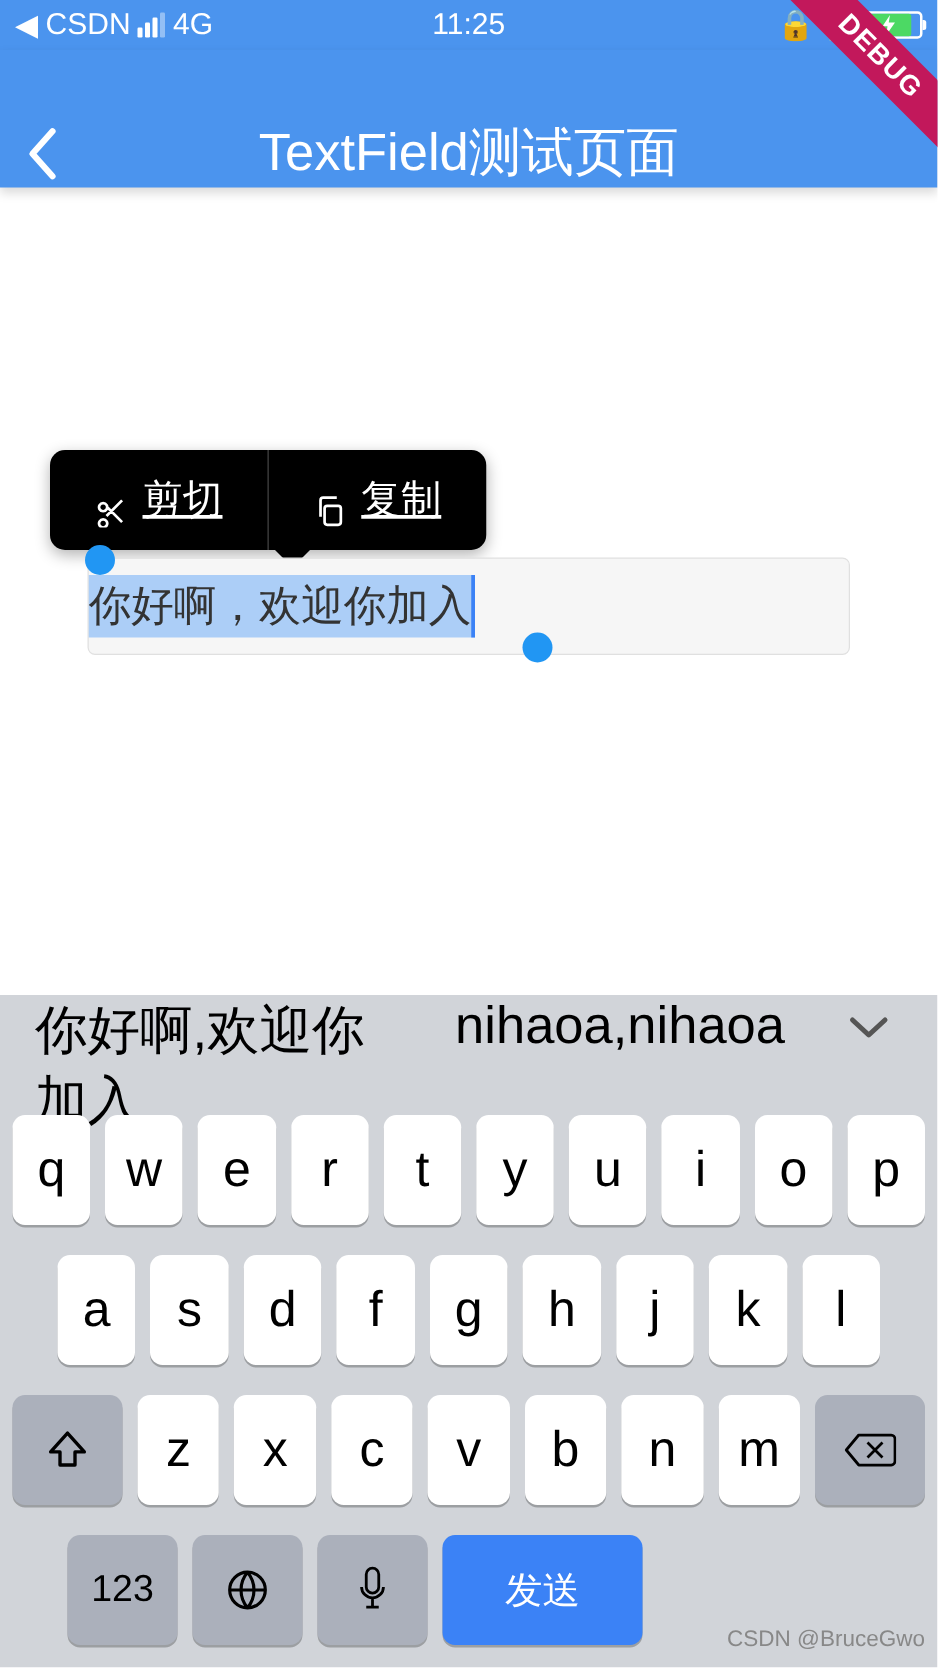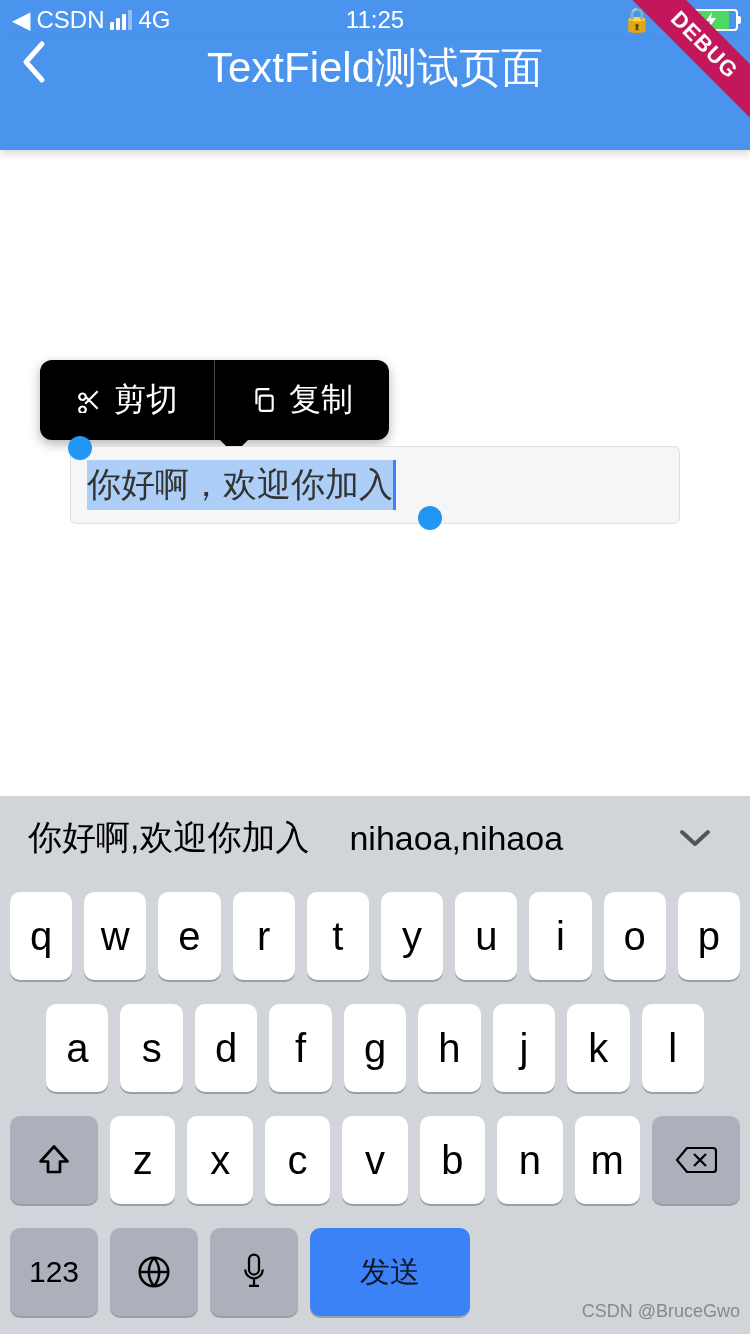--- a/index.html
+++ b/index.html
@@ -9,49 +9,49 @@
     .status-left { display: flex; align-items: center; gap: 6px; }
     .status-center { position: absolute; left: 50%; transform: translateX(-50%); font-weight: 400; }
     .status-right { display: flex; align-items: center; gap: 4px; }
     .signal-bars { display: inline-flex; align-items: flex-end; gap: 2px; }
     .signal-bars span { width: 4px; background: #fff; border-radius: 1px; }
     .signal-bars span:nth-child(1){height:8px}.signal-bars span:nth-child(2){height:12px}.signal-bars span:nth-child(3){height:16px}.signal-bars span:nth-child(4){height:20px;background:rgba(255,255,255,0.4)}
     .battery { width: 48px; height: 22px; border: 2px solid #fff; border-radius: 4px; position: relative; display:flex; align-items:center; }
     .battery::after { content:''; position:absolute; right:-5px; top:5px; width:3px; height:8px; background:#fff; border-radius:0 2px 2px 0; }
     .battery-fill { width: 85%; height: 100%; background: #4cd964; border-radius:2px; display:flex; align-items:center; justify-content:center; }
     
-    .app-bar { height: 110px; background: #4b94ee; display: flex; align-items: flex-start; padding: 0 20px; box-shadow: 0 4px 8px rgba(0,0,0,0.15); position:relative; }
+    .app-bar { height: 110px; background: #4b94ee; display: flex; align-items: flex-end; padding: 0 20px; box-shadow: 0 4px 8px rgba(0,0,0,0.15); position:relative; }
     .back-btn { color: #fff; }
     .app-title { position:absolute; left:50%; transform:translateX(-50%); color: #fff; font-size: 42px; font-weight: 500; }
     
     .debug-ribbon { position: absolute; top: 26px; right: -56px; background: #c2185b; color: #fff; font-size: 22px; font-weight: 700; padding: 6px 60px; transform: rotate(45deg); letter-spacing: 1px; z-index: 100; }
     
     .context-menu { position: absolute; top: 360px; left: 40px; background: #000; border-radius: 12px; display: flex; height: 80px; align-items: center; box-shadow: 0 4px 12px rgba(0,0,0,0.3); }
     .context-menu::after { content:''; position:absolute; bottom:-14px; left:180px; border:14px solid transparent; border-top-color:#000; border-bottom:none; }
-    .menu-item { color: #fff; font-size: 32px; padding: 0 36px; display: flex; align-items: center; gap: 12px; }
+    .menu-item { color: #fff; font-size: 32px; padding: 0 36px; display: flex; align-items: flex-end; gap: 12px; text-decoration: underline; }
     .menu-divider { width: 1px; height: 80px; background: #444; }
     
-    .text-field-wrap { position: absolute; top: 446px; left: 70px; right: 70px; height: 78px; background: #f6f6f6; border: 1px solid #e0e0e0; border-radius: 6px; display: flex; align-items: center; padding: 0 16px; }
+    .text-field-wrap { position: absolute; top: 446px; left: 70px; right: 70px; height: 78px; background: #f6f6f6; border: 1px solid #e0e0e0; border-radius: 6px; display: flex; align-items: center; padding: 0 0; }
     .text-selected { background: #accef7; font-size: 34px; color: #333; border-right: 3px solid #3b82f6; padding: 2px 0; }
     .sel-handle { position: absolute; width: 24px; height: 24px; background: #2196f3; border-radius: 50%; }
     .sel-start { top: 436px; left: 68px; }
     .sel-end { top: 506px; left: 418px; }
     
     .keyboard { position: absolute; bottom: 0; left: 0; right: 0; background: #d1d4d9; }
-    .candidate-bar { height: 84px; display: flex; align-items: center; padding: 0 28px; font-size: 34px; color: #000; gap: 40px; }
+    .candidate-bar { height: 84px; display: flex; padding: 0 28px; font-size: 42px; color: #000; gap: 40px; }
     .candidate-bar .dropdown { margin-left: auto; padding: 0 10px; }
     
     .key-row { display: flex; gap: 12px; padding: 12px 10px; justify-content: center; }
     .key { background: #fff; border-radius: 10px; height: 88px; flex: 1; display: flex; align-items: center; justify-content: center; font-size: 40px; color: #000; box-shadow: 0 2px 0 rgba(0,0,0,0.25); }
     .key-fn { background: #abb0bb; flex: 0 0 88px; }
     .row2 { padding-left: 46px; padding-right: 46px; }
-    .bottom-row { display: flex; gap: 12px; padding: 12px 10px 18px; }
+    .bottom-row { display: flex; gap: 12px; padding: 12px 10px 18px; margin-left: 44px; }
     .bottom-row .key { flex: 0 0 88px; height: 88px; background: #abb0bb; font-size: 30px; }
     .key-space { flex: 1 !important; background: #fff !important; font-size: 34px; }
-    .key-send { flex: 0 0 160px !important; background: #3b82f6 !important; color: #0f172a; font-size: 34px; }
+    .key-send { flex: 0 0 160px !important; background: #3b82f6 !important; color: #ffffff; font-size: 34px; }
     
     .watermark { position:absolute; bottom:12px; right:10px; font-size:18px; color:#888; z-index:200; }
   </style>
 </head>
 <body>
 
 <div class="status-bar">
   <div class="status-left">
     <span>◀</span>
     <span>CSDN</span>

